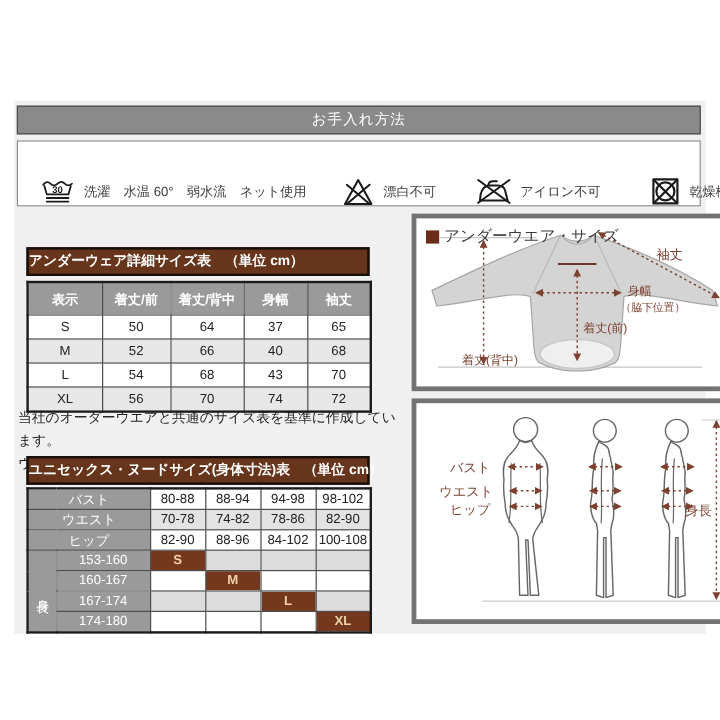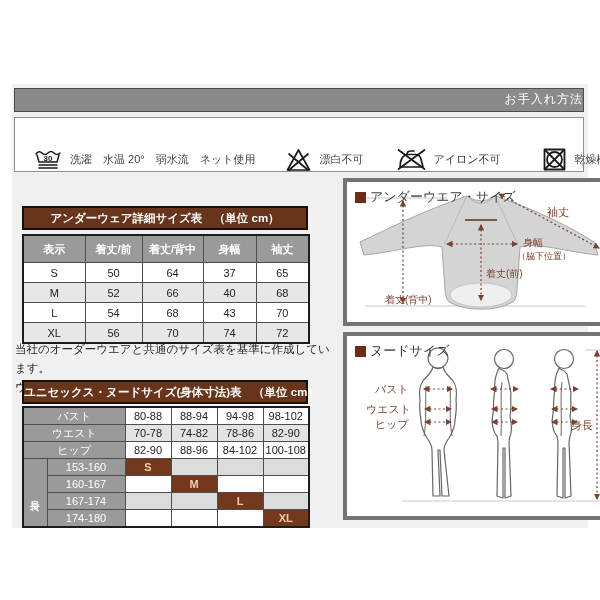--- a/index.html
+++ b/index.html
@@ -7,31 +7,31 @@
     width:600px;height:600px;background:#ffffff;position:relative;
     font-family:"Liberation Sans","DejaVu Sans",sans-serif;
     -webkit-font-smoothing:antialiased;
   }
   .abs{position:absolute;}
   #panel{left:12px;top:84px;width:576px;height:444px;background:#f0f0f0;}
 
   
   #care-title{left:2px;top:4px;width:570px;height:24px;box-sizing:border-box;
     background:#8a8a8a;border:1px solid #4d4d4d;color:#ffffff;font-size:12px;
-    line-height:21px;text-align:right;letter-spacing:1px;}
+    line-height:21px;text-align:center;letter-spacing:1px;}
   #care-box{left:2px;top:33px;width:570px;height:55px;box-sizing:border-box;
     background:#ffffff;border:1px solid #8f8f8f;display:flex;align-items:center;}
   .care-item{display:flex;align-items:center;gap:7px;margin-top:30px;}
   .care-item svg{flex:0 0 auto;}
   .care-label{font-size:11px;color:#3c3c3c;white-space:nowrap;}
 
   
   .brown-bar{width:286px;height:24px;box-sizing:border-box;background:#67351b;
     border:2px solid #17100a;color:#ffffff;font-size:11.5px;font-weight:bold;
-    text-align:center;line-height:20px;white-space:nowrap;}
+    text-align:left;line-height:20px;white-space:nowrap;}
   #uw-title{left:10px;top:122px;}
   #nude-title{left:10px;top:296px;}
 
   
   table{border-collapse:collapse;table-layout:fixed;background:#f9f9f9;border-radius:20px;}
   #size-table{left:10px;top:150px;width:286px;}
   #nude-table{left:10px;top:322px;width:286px;}
   td,th{border:1px solid #4d4d4d;text-align:center;vertical-align:middle;
     font-size:11px;color:#222;padding:0;overflow:hidden;white-space:nowrap;}
   table{border:2px solid #1c1c1c;}
@@ -73,21 +73,21 @@
     <div class="care-item" style="margin-left:18px">
       <svg width="30" height="28" viewBox="0 0 30 28">
         <g fill="none" stroke="#1a1a1a" stroke-width="1.5" stroke-linecap="round">
           <path d="M3,8 Q6,4 9,7 Q12,10 15,7 Q18,4 21,7 Q24,10 27,7"></path>
           <path d="M4,9 L6,16 L24,16 L26,9"></path>
           <path d="M6,19 L24,19"></path>
           <path d="M6,22 L24,22"></path>
         </g>
         <text x="15" y="14.5" font-size="8" font-weight="bold" fill="#1a1a1a" text-anchor="middle" font-family="Liberation Sans, DejaVu Sans, sans-serif">30</text>
       </svg>
-      <span class="care-label">洗濯　水温 20°　弱水流　ネット使用</span>
+      <span class="care-label">洗濯　水温 60°　弱水流　ネット使用</span>
     </div>
     <div class="care-item" style="margin-left:30px">
       <svg width="27" height="24" viewBox="0 0 27 24">
         <g fill="none" stroke="#1a1a1a" stroke-width="1.7" stroke-linecap="round" stroke-linejoin="round">
           <path d="M13.5,2 L2.5,22 L24.5,22 Z"></path>
           <path d="M4,6 L23,22"></path>
           <path d="M23,6 L4,22"></path>
         </g>
       </svg>
       <span class="care-label">漂白不可</span>
@@ -275,24 +275,20 @@
 
       <text class="svg-label" x="200" y="34" font-size="11">袖丈</text>
       <text class="svg-label" x="176" y="64" font-size="10">身幅</text>
       <text class="svg-label" x="170" y="77" font-size="9">（脇下位置）</text>
       <text class="svg-label" x="139" y="95" font-size="10">着丈(前)</text>
       <text class="svg-label" x="38" y="121" font-size="10">着丈(背中)</text>
     </svg>
   </div>
 
   <div id="nude-box" class="abs diagram-box">
-    <div class="box-title">
-      <span class="bullet"></span>
-      <span>ヌードサイズ</span>
-    </div>
     <svg width="264" height="186" viewBox="0 0 264 186">
       <defs>
         <marker id="ar2" viewBox="0 0 6 6" markerWidth="5.5" markerHeight="5.5" refX="5" refY="3" orient="auto-start-reverse">
           <path d="M0,0 L6,3 L0,6 Z" fill="#7c4130"></path>
         </marker>
         <g id="sidefig" fill="#ffffff" stroke="#666666" stroke-width="1.2" stroke-linejoin="round">
           <circle cx="157" cy="23" r="9.5"></circle>
           <path d="M152,32
                    C148,40 147,46 148,54
                    C146,62 147,70 146,78

